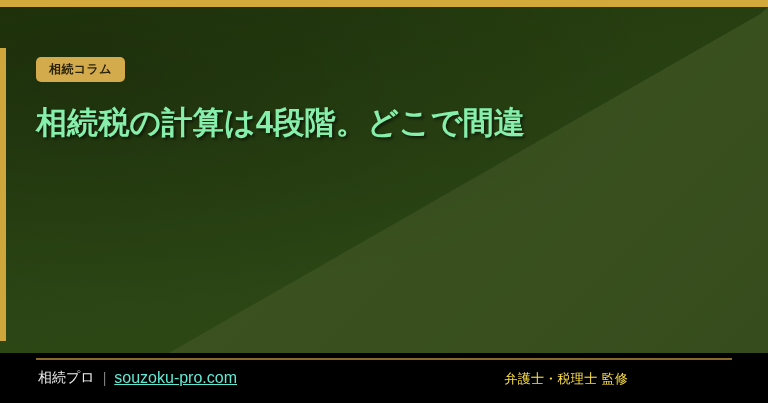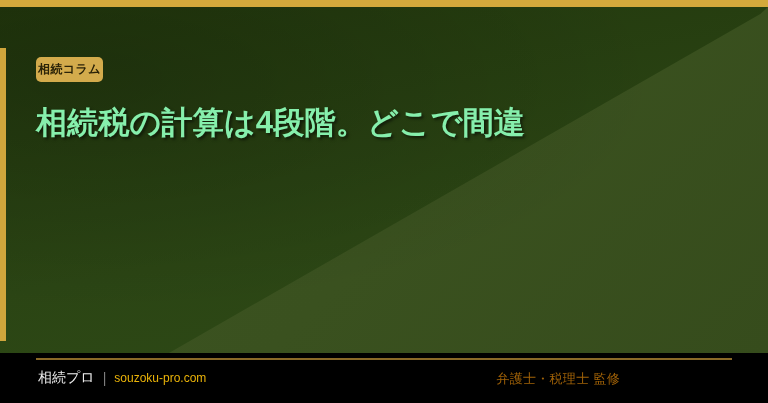--- a/index.html
+++ b/index.html
@@ -69,21 +69,21 @@
     background: #cfa63c;
     z-index: 4;
   }
 
   
   .badge {
     position: absolute;
     left: 36px;
     top: 57px;
     height: 25px;
-    padding: 0 2px;
+    padding: 0 13px;
     display: flex;
     align-items: center;
     border-radius: 5px;
     background: #d3ab4c;
     color: #2b2308;
     font-size: 12px;
     font-weight: 700;
     letter-spacing: 0.4px;
     white-space: nowrap;
     z-index: 5;
@@ -107,20 +107,21 @@
 
   
   .footer {
     position: absolute;
     left: 0;
     top: 353px;
     width: 656px;
     height: 50px;
     background: #000000;
     z-index: 5;
+    padding-left: 8px;
   }
   .footer-rule {
     position: absolute;
     left: 36px;
     top: 5px;
     width: 696px;
     height: 2px;
     background: #8a6a28;
   }
   .footer-left {
@@ -131,26 +132,26 @@
     align-items: center;
     gap: 8px;
     color: #ededed;
     font-size: 14px;
     white-space: nowrap;
   }
   .footer-sep {
     color: #7d7d7d;
     font-size: 14px;
   }
-  .footer-site { color: #eab308; font-size: 12px; }
+  .footer-site { color: #5eead4; font-size: 16px; text-decoration: underline; }
   .footer-right {
     position: absolute;
     right: 36px;
     top: 17px;
-    color: #a16207;
+    color: #fde047;
     font-size: 13px;
     letter-spacing: 0.3px;
     white-space: nowrap;
   }
 </style>
 </head>
 <body>
 
 <div id="card">
 

